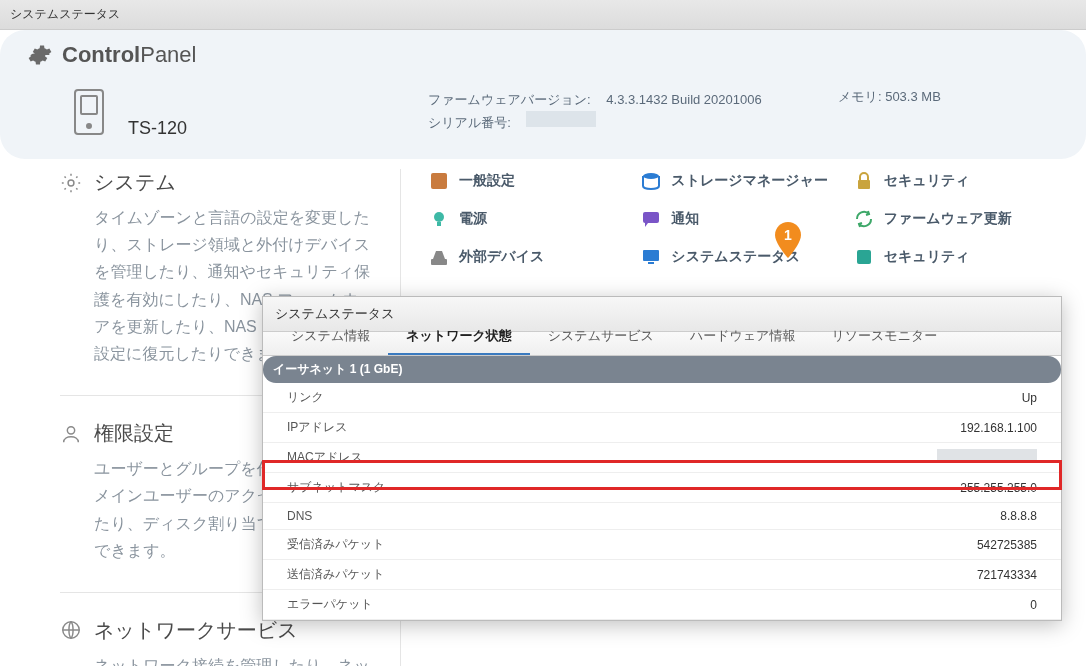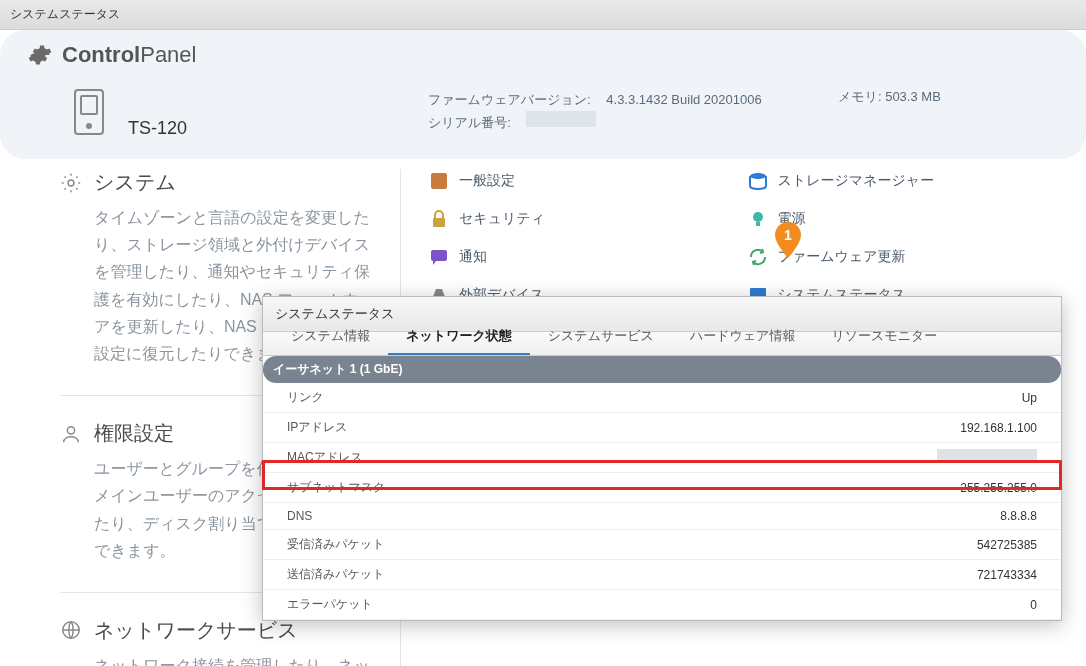--- a/index.html
+++ b/index.html
@@ -20,21 +20,21 @@
 .serial-blank { display: inline-block; width: 70px; height: 16px; background: #dde4ea; vertical-align: middle; }
 .mem-col { width: 220px; color: #5b6a7a; }
 .content { padding: 10px 28px 0 60px; display: flex; }
 .left-col { width: 340px; padding-right: 20px; }
 .section { padding-bottom: 28px; border-bottom: 1px solid #e5e5e5; margin-bottom: 24px; }
 .section-head { display: flex; align-items: center; gap: 12px; margin-bottom: 8px; }
 .section-head svg { width: 22px; height: 22px; color: #8a8a8a; }
 .section-title { font-size: 20px; color: #4a4a4a; }
 .section-desc { color: #8a949e; font-size: 16px; line-height: 1.7; padding-left: 34px; }
 .right-col { flex: 1; border-left: 1px solid #e5e5e5; padding-left: 28px; padding-top: 2px; position: relative; }
-.grid-items { display: grid; grid-template-columns: repeat(2, 1fr); row-gap: 18px; column-gap: 8px; }
+.grid-items { display: grid; grid-template-columns: repeat(3, 1fr); row-gap: 18px; column-gap: 8px; font-weight: bold; }
 .grid-item { display: flex; align-items: center; gap: 10px; cursor: pointer; color: #4a5a6a; font-size: 14px; }
 .grid-item .ic { width: 20px; height: 20px; display: flex; align-items: center; justify-content: center; }
 .callout { position: absolute; width: 26px; height: 36px; pointer-events: none; }
 .callout svg { width: 100%; height: 100%; }
 .callout-1 { left: 775px; top: 222px; }
 .callout-2 { left: 457px; top: 314px; }
 .dialog { position: absolute; left: 262px; top: 296px; width: 800px; background: #fff; box-shadow: 0 4px 20px rgba(0,0,0,0.25); border: 1px solid #bbb; }
 .dialog-title { background: linear-gradient(#f7f7f7,#e8e8e8); border-bottom: 1px solid #ccc; padding: 8px 12px; font-size: 13px; color: #333; }
 .dialog-tabs { display: flex; background: linear-gradient(#fafafa,#efefef); border-bottom: 1px solid #ccc; height: 24px; align-items: flex-end; padding: 0 10px; }
 .tab { padding: 8px 18px; color: #5a5a5a; font-size: 13px; cursor: pointer; border-bottom: 2px solid transparent; }

